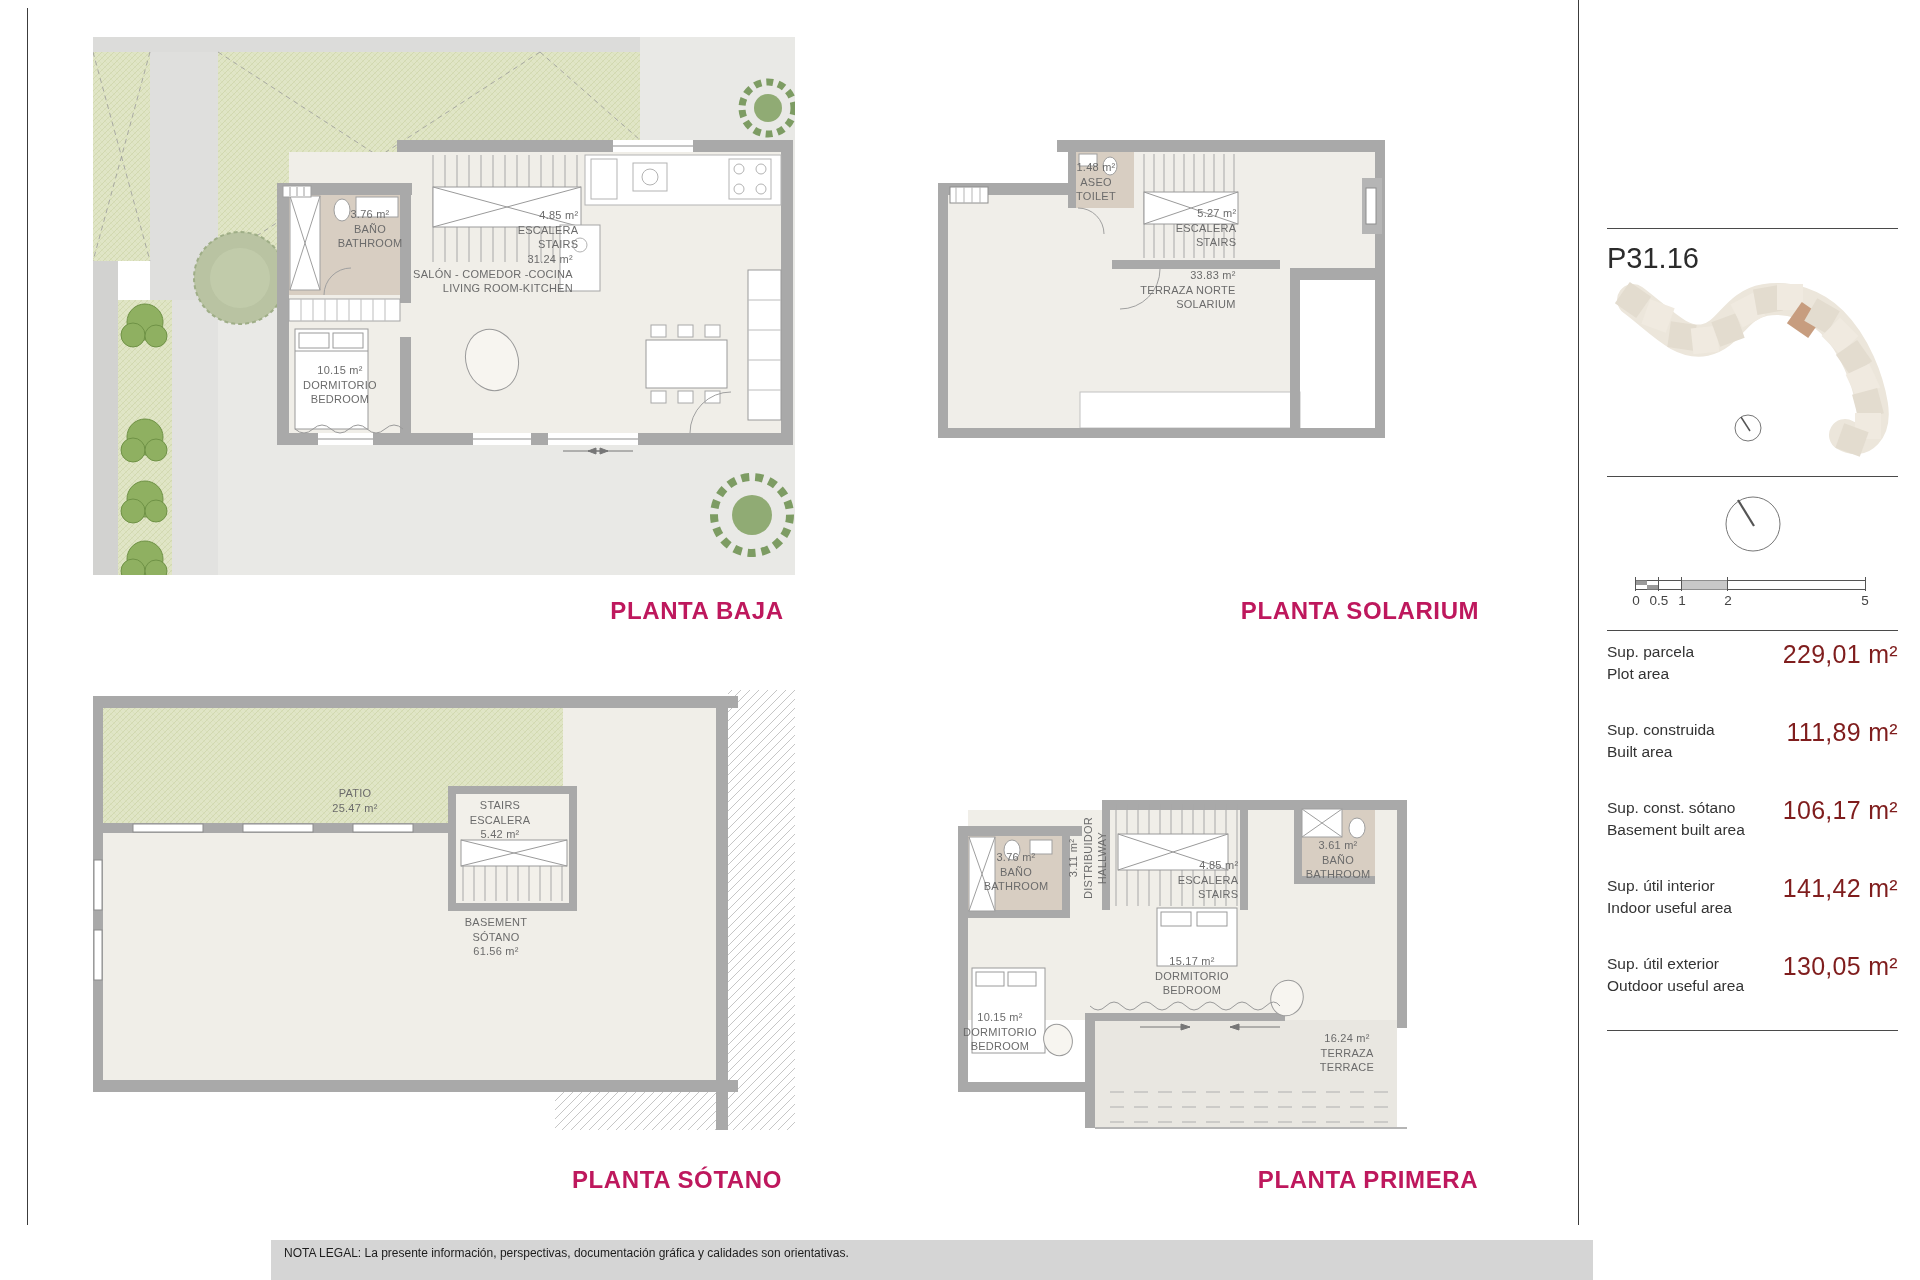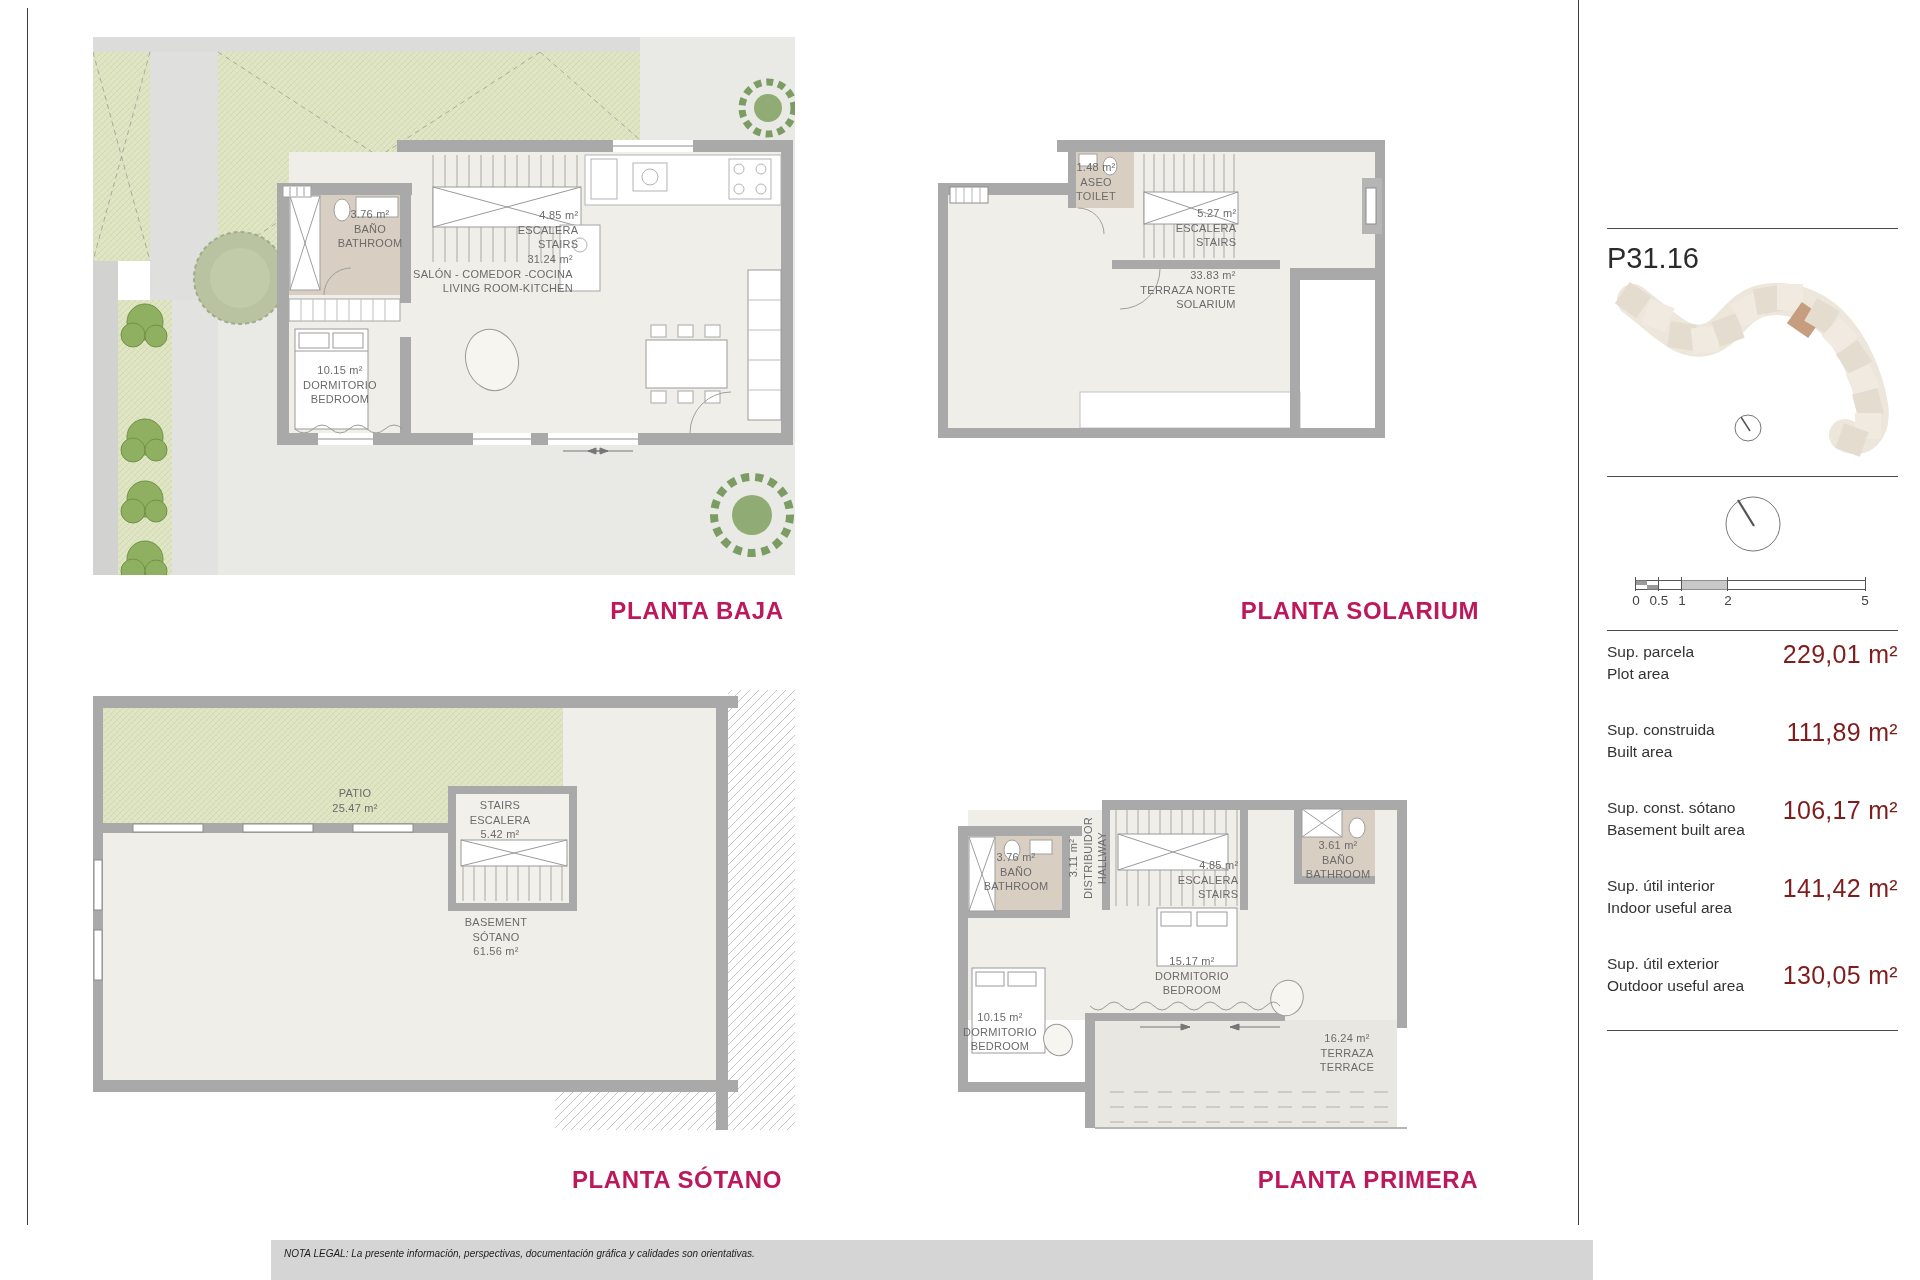--- a/index.html
+++ b/index.html
@@ -20,21 +20,21 @@
   .unit-code{position:absolute;left:1607px;top:242px;font-size:29px;color:#2b2b2b;}
   .scalebar{position:absolute;left:1635px;top:576px;width:235px;height:40px;}
   .scalebar .tick{position:absolute;top:17px;font-size:13.5px;color:#444;
                   transform:translateX(-50%);}
   .metric{position:absolute;left:1607px;width:291px;display:flex;
           justify-content:space-between;align-items:flex-start;}
   .metric .lbls span{display:block;font-size:15.5px;color:#333;line-height:22px;}
   .metric .val{font-size:25px;color:#7f1d1d;letter-spacing:.3px;line-height:26px;}
   .legal{position:absolute;left:271px;top:1240px;width:1322px;height:40px;
          background:#d5d5d5;padding:7px 0 0 13px;box-sizing:border-box;}
-  .legal div{font-size:10px;line-height:13.5px;color:#1d1d1d;font-style:italic;}
+  .legal div{font-size:12px;line-height:13.5px;color:#1d1d1d;}
 </style>
 </head>
 <body>
 
 <div class="page">
 
   <div class="vline" style="left:27px;top:8px;height:1217px;"></div>
   <div class="vline" style="left:1578px;top:0;height:1225px;"></div>
 
   <div class="plan" style="left:93px;top:37px;width:702px;height:538px;">
@@ -472,21 +472,21 @@
       </div>
     <div class="val">106,17 m²</div>
   </div>
   <div class="metric" style="top:875px;">
     <div class="lbls">
         <span>Sup. útil interior</span>
         <span>Indoor useful area</span>
       </div>
     <div class="val">141,42 m²</div>
   </div>
-  <div class="metric" style="top:953px;align-items:center;">
+  <div class="metric" style="top:953px;">
     <div class="lbls">
         <span>Sup. útil exterior</span>
         <span>Outdoor useful area</span>
       </div>
     <div class="val">130,05 m²</div>
   </div>
 
   <div class="sep" style="top:1030px;"></div>
 
   <div class="legal">

